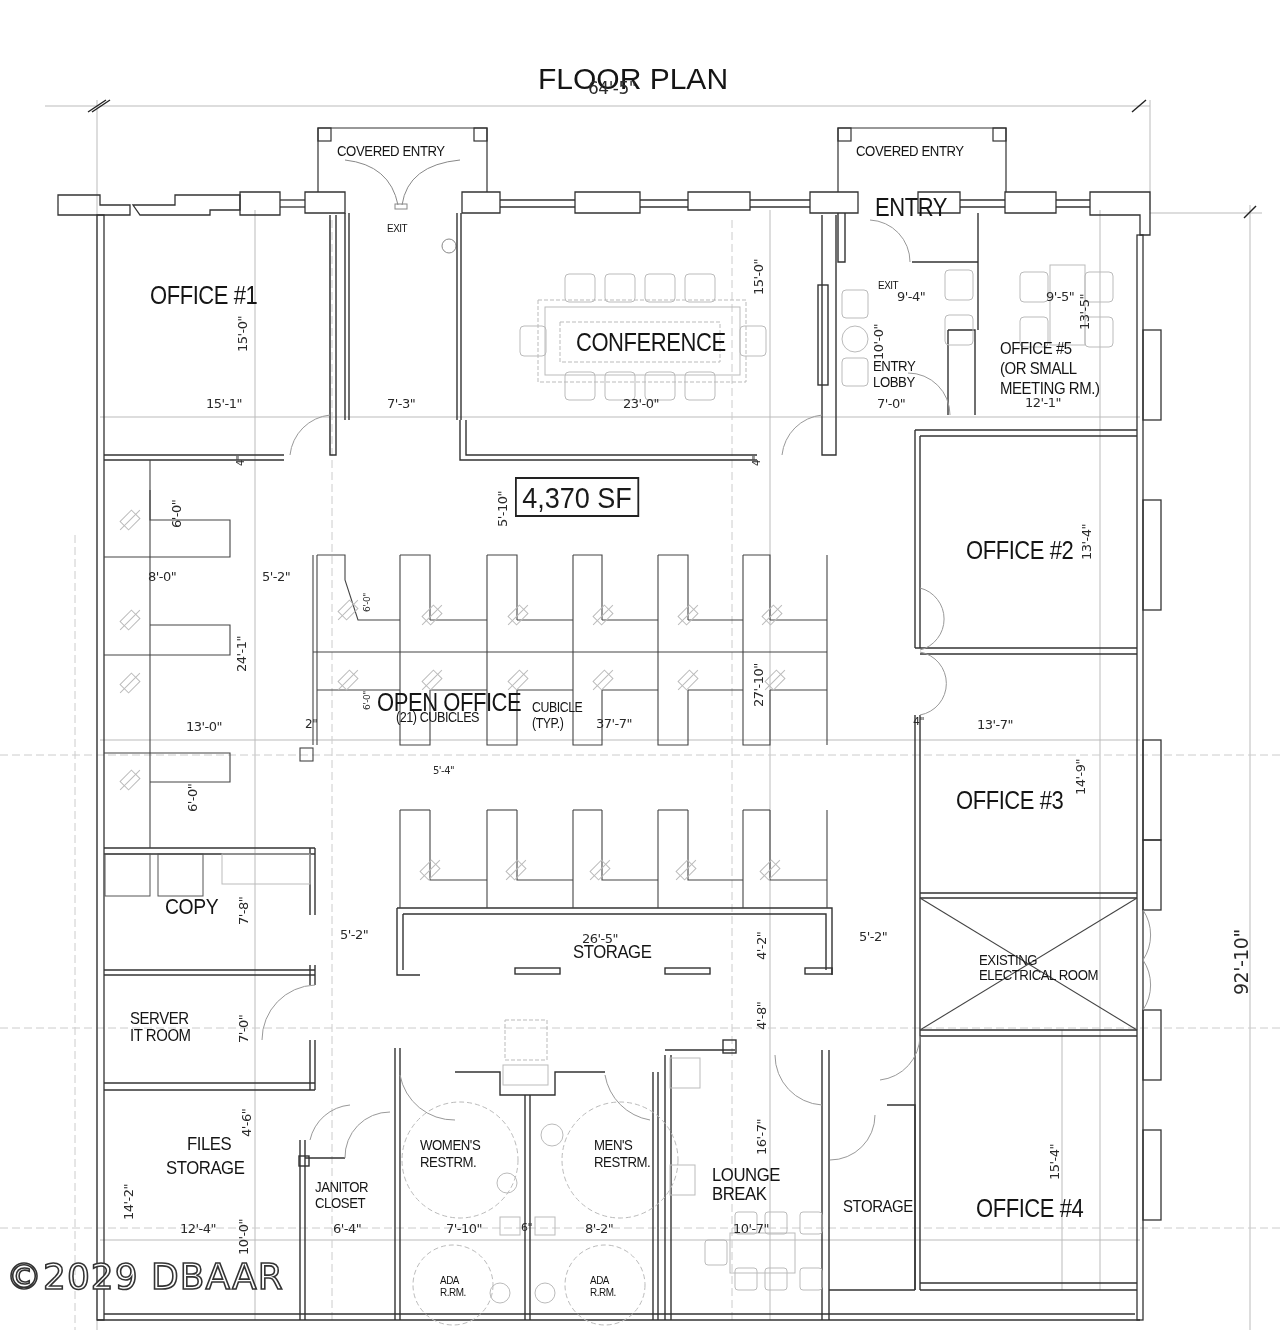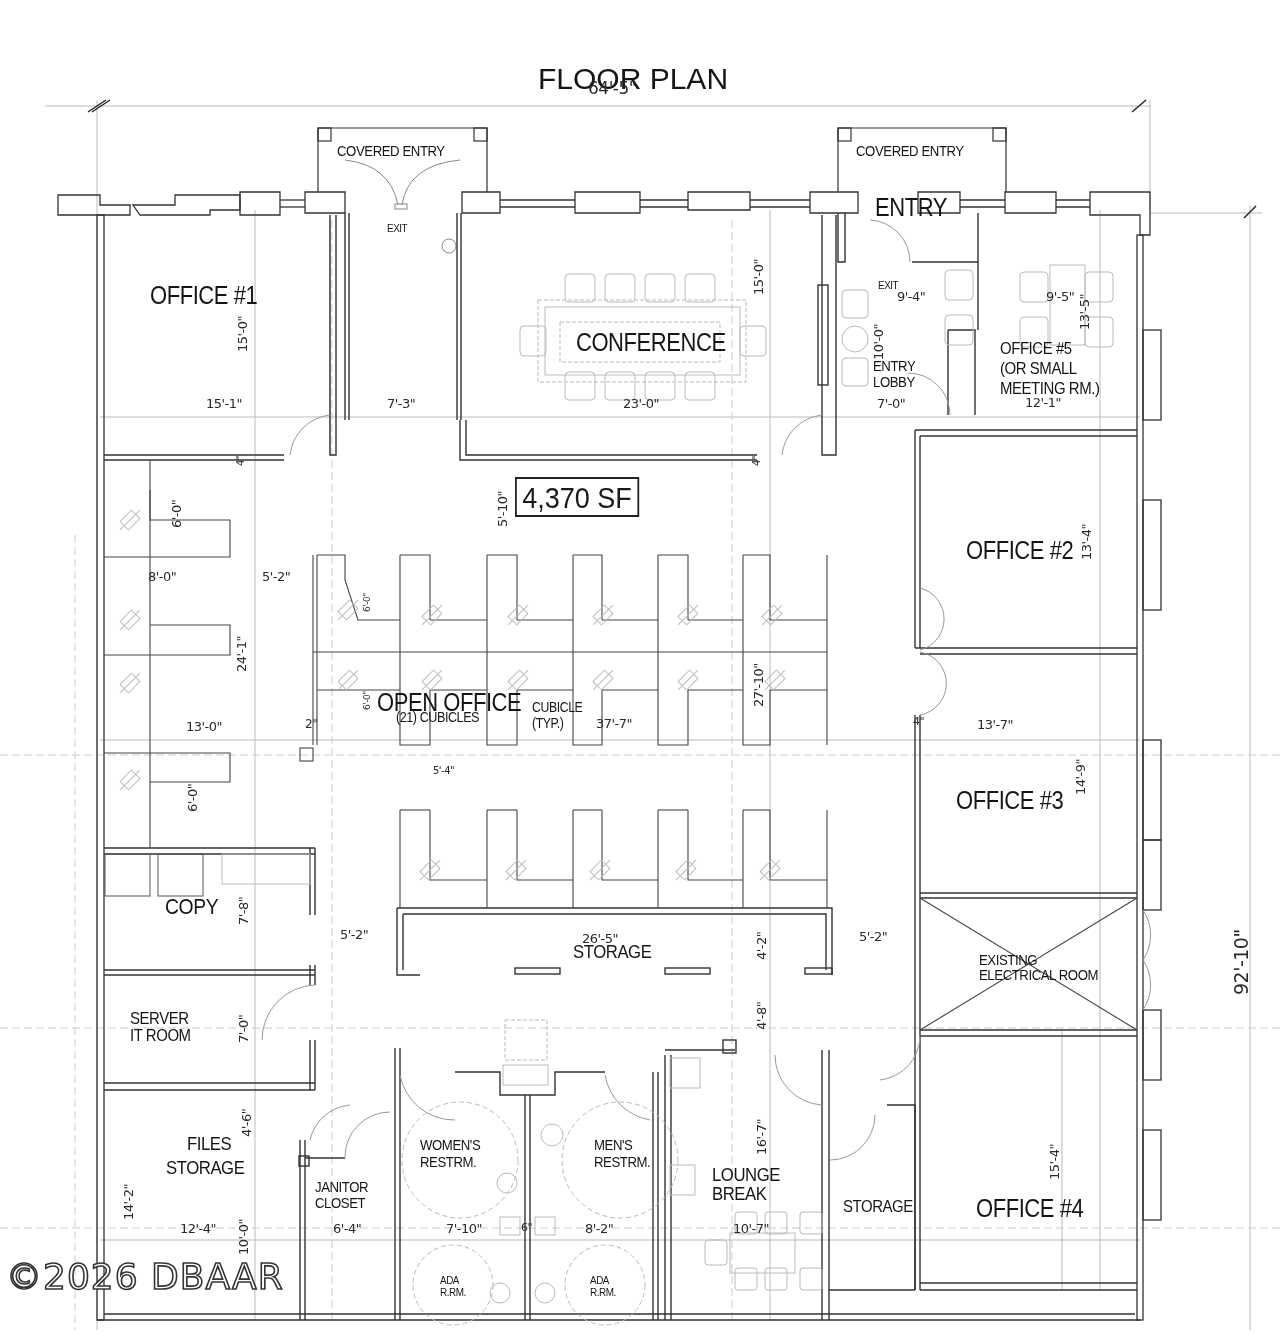--- a/index.html
+++ b/index.html
@@ -513,13 +513,13 @@
 
 <div class="lbl dim dim-v" style="left:755px; top:1155px;">16'-7"</div>
 <div class="lbl room-md" style="left:712px; top:1165px;">LOUNGE</div>
 <div class="lbl room-md" style="left:712px; top:1184px;">BREAK</div>
 <div class="lbl dim" style="left:733px; top:1222px;">10'-7"</div>
 
 <div class="lbl room-sm" style="left:843px; top:1198px;">STORAGE</div>
 <div class="lbl room-lg" style="left:976px; top:1196px;">OFFICE #4</div>
 <div class="lbl dim dim-v" style="left:1048px; top:1180px;">15'-4"</div>
 
-<div class="watermark">©2026 DBAAR</div>
+<div class="watermark">©2029 DBAAR</div>
 
 </body></html>

